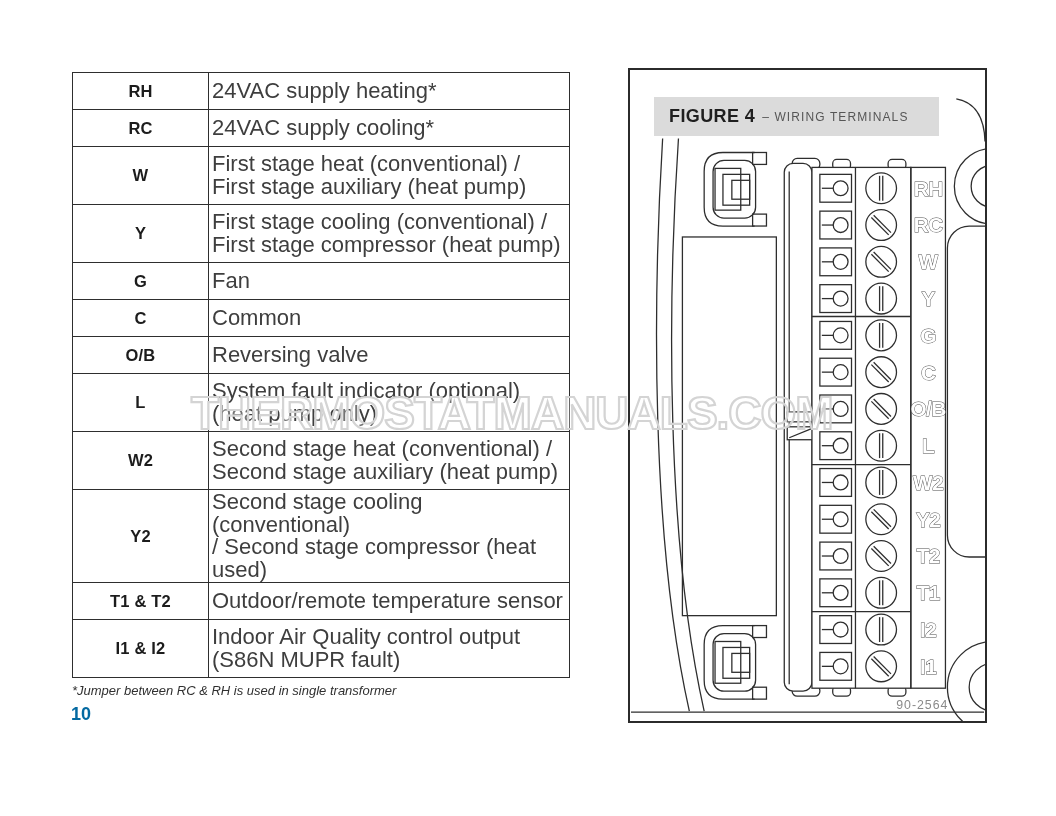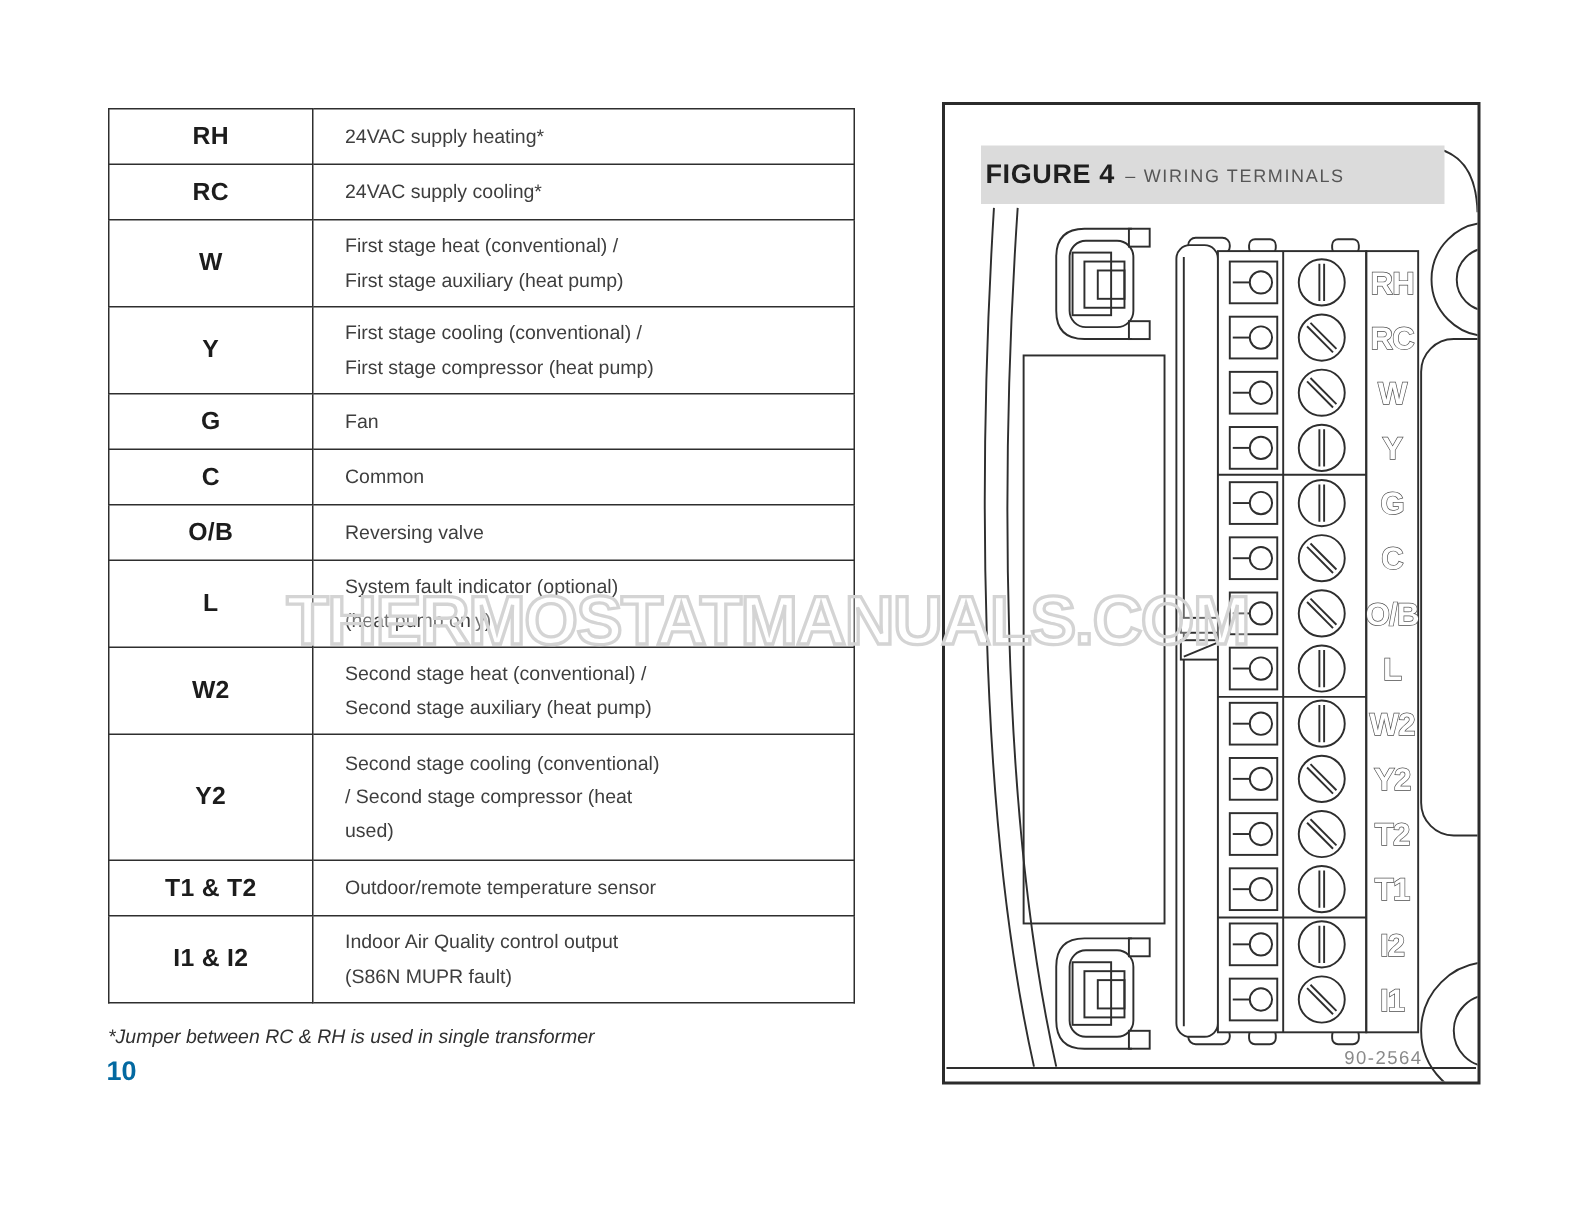--- a/index.html
+++ b/index.html
@@ -11,44 +11,44 @@
   .terminal-table{
     position:absolute;left:72px;top:72px;width:498px;
     border-collapse:collapse;table-layout:fixed;
   }
   .terminal-table td{border:1.7px solid #2e2e2e;vertical-align:middle;}
   .terminal-table td.term{
     width:133px;text-align:center;font-weight:bold;
     font-size:16.5px;color:#1c1c1c;letter-spacing:.2px;
   }
   .terminal-table td.desc{
-    padding-left:21px;padding-right:6px;font-size:13px;
+    padding-left:3px;padding-right:6px;font-size:22px;
     color:#3e3e3e;line-height:22.5px;
   }
   tr.r1{height:37px} tr.r2{height:58px} tr.r3{height:84px}
   
   .footnote{
     position:absolute;left:72px;top:679px;font-style:italic;
     font-size:13px;color:#303030;line-height:24px;
   }
   .footnote .l2{padding-left:7px;}
   .page-number{
     position:absolute;left:71px;top:704px;font-weight:bold;
     font-size:18px;color:#0369a1;
   }
   
   .figure-box{
     position:absolute;left:628px;top:68px;width:359px;height:655px;
     border:2px solid #2b2b2b;box-sizing:border-box;background:#fff;
   }
   .figure-box svg{position:absolute;left:0;top:0;width:100%;height:100%;}
   .figure-banner{
-    position:absolute;left:24px;top:27px;width:309px;height:39px;
+    position:absolute;left:24px;top:27px;width:285px;height:39px;
     background:#dbdbdb;display:flex;align-items:center;
-    padding-left:3px;box-sizing:border-box;white-space:nowrap;
+    padding-left:15px;box-sizing:border-box;white-space:nowrap;
   }
   .figure-banner .tb{font-weight:bold;font-size:18px;color:#1f1f1f;letter-spacing:.4px;}
   .figure-banner .tr{font-size:12px;color:#565656;letter-spacing:1.1px;margin-left:7px;}
   .ln{stroke:#2e2e2e;stroke-width:1.3;fill:none;}
   .lnw{stroke:#2e2e2e;stroke-width:1.3;fill:#fff;}
   .tlabel{
     font-family:"Liberation Sans",sans-serif;font-weight:700;font-size:21px;
     fill:#fff;stroke:#4d4d4d;stroke-width:.9px;paint-order:stroke;
     text-anchor:middle;letter-spacing:-.5px;
   }

